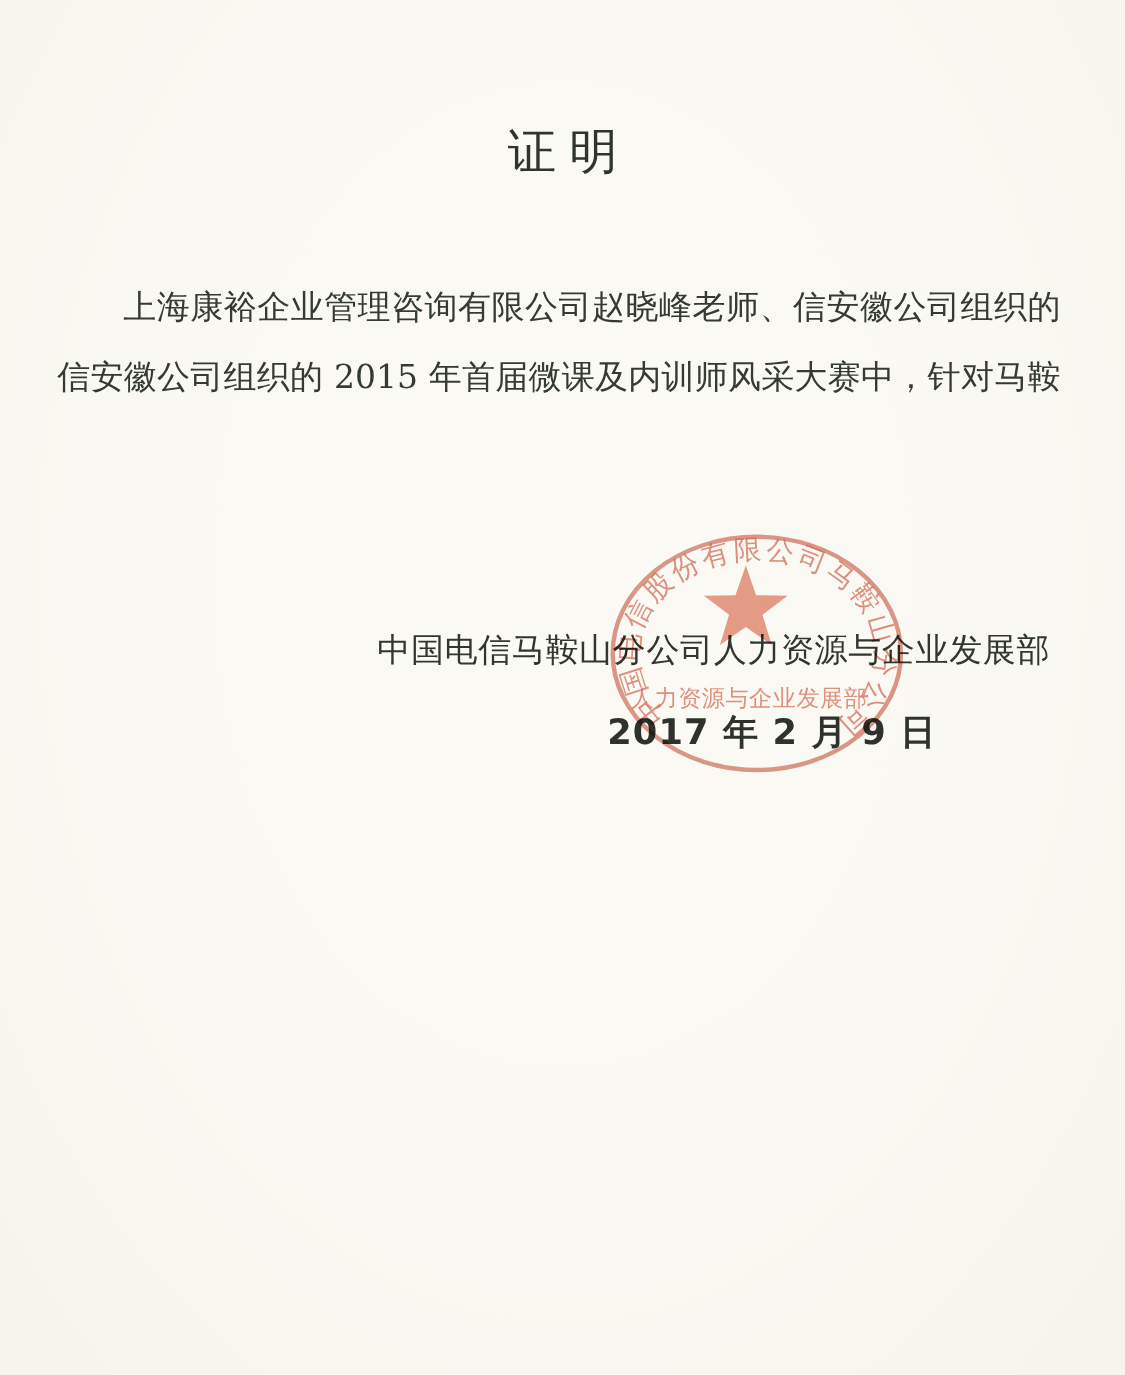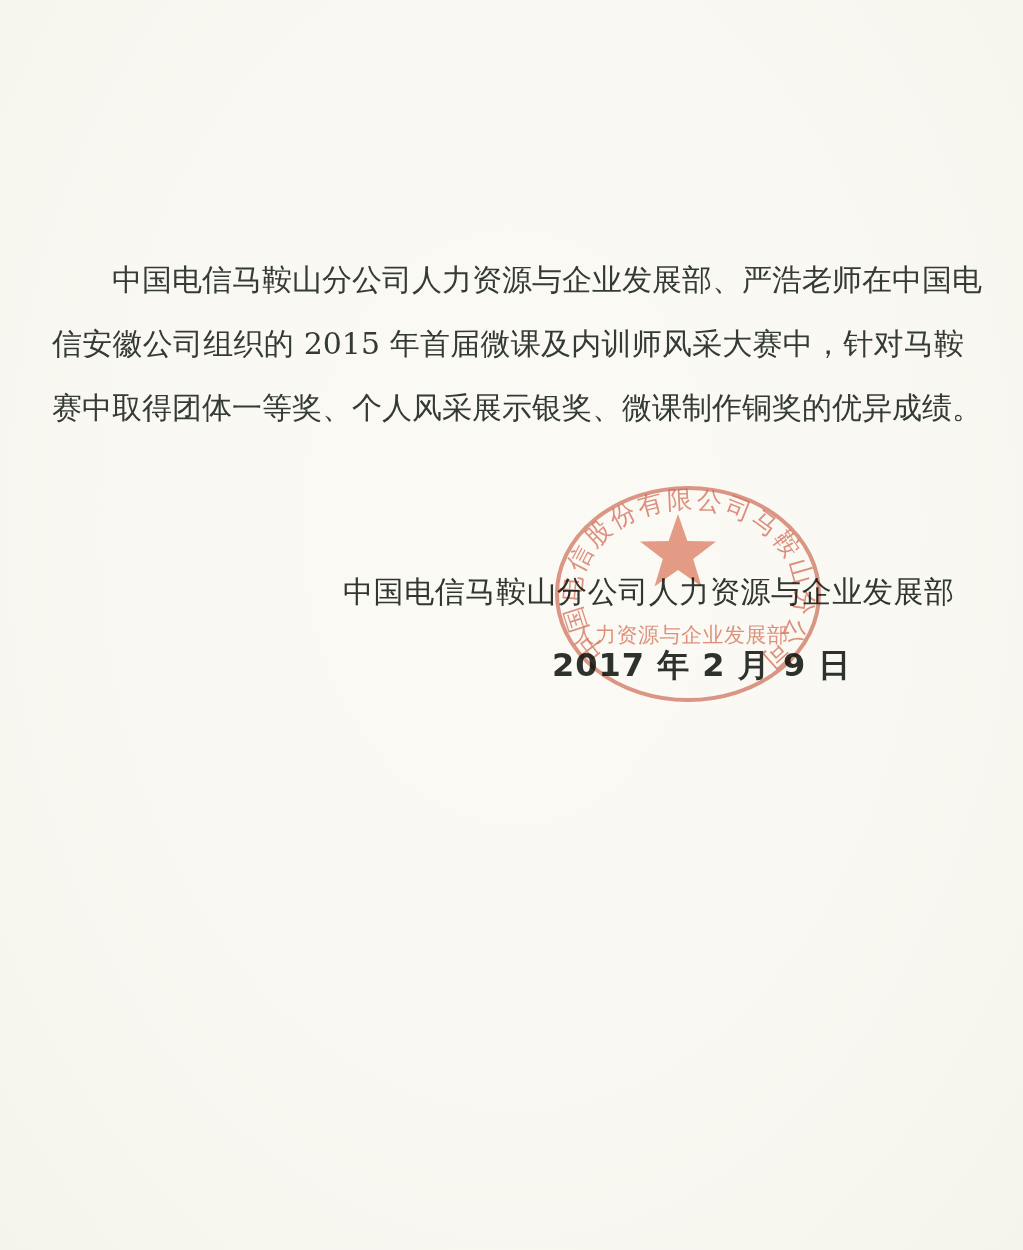--- a/index.html
+++ b/index.html
@@ -67,25 +67,25 @@
   }
   .seal text, .seal textPath {
     font-family: "DejaVu Serif", serif;
   }
 </style>
 </head>
 <body>
 
 <div class="page">
 
+  <div class="doc-title">证明</div>
 
   <div class="body-text">
-    <div class="body-line indented">中国电信马鞍山分公司人力资源与企业发展部、严浩老师在中国电</div>
+    <div class="body-line indented">上海康裕企业管理咨询有限公司赵晓峰老师、信安徽公司组织的</div>
     <div class="body-line">信安徽公司组织的 2015 年首届微课及内训师风采大赛中，针对马鞍</div>
-    <div class="body-line">赛中取得团体一等奖、个人风采展示银奖、微课制作铜奖的优异成绩。</div>
   </div>
 
   <div class="signature-line">中国电信马鞍山分公司人力资源与企业发展部</div>
 
   <div class="date-line">2017 年 2 月 9 日</div>
 
   <svg class="seal" viewBox="0 0 280 230" xmlns="http://www.w3.org/2000/svg">
     <defs>
       <path id="seal-arc-path" d="M 59.7,169.5 A 108,86 0 1 1 220.3,169.5" fill="none"></path>
     </defs>

